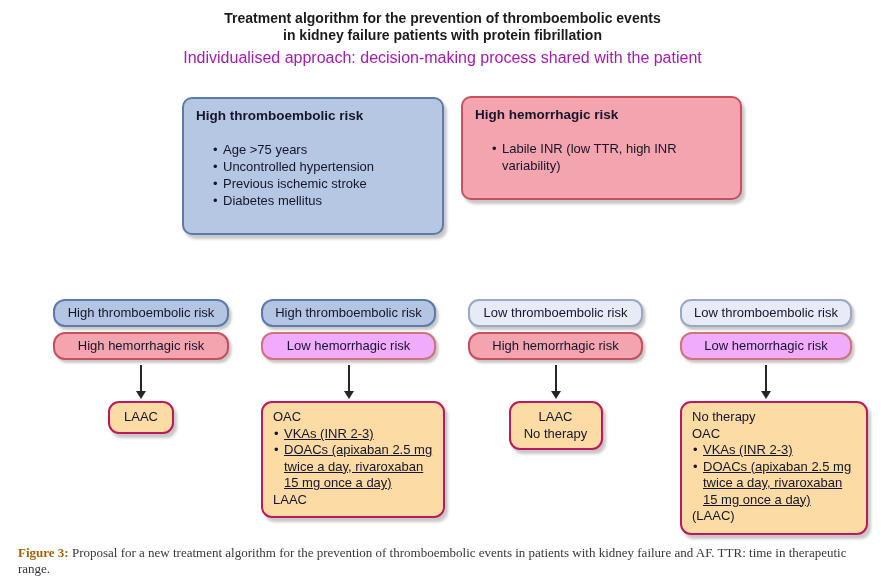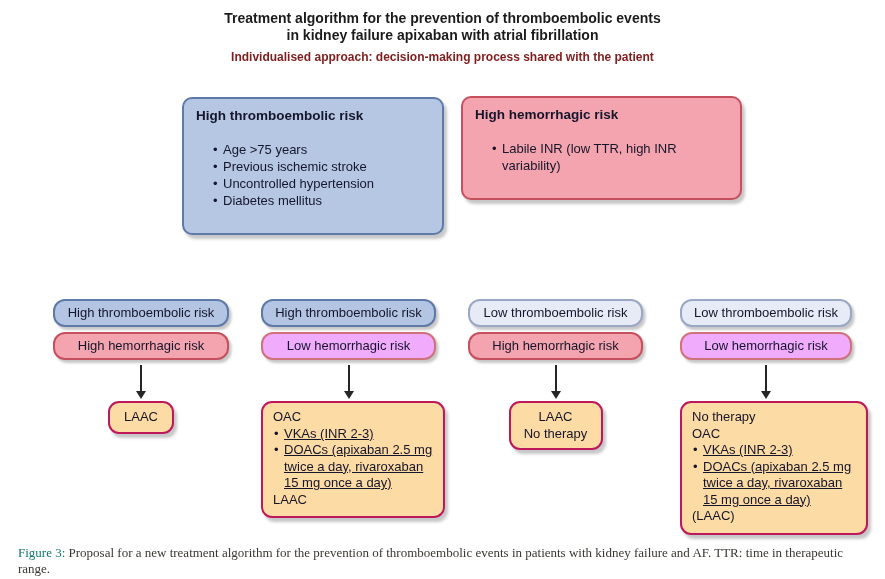--- a/index.html
+++ b/index.html
@@ -3,21 +3,21 @@
 <meta charset="utf-8">
 <style>
   html,body{margin:0;padding:0;background:#ffffff;}
   .canvas{
     position:relative;width:874px;height:579px;background:#ffffff;
     font-family:"Liberation Sans","DejaVu Sans",sans-serif;color:#15152b;overflow:hidden;
   }
   
   .title{position:absolute;top:10px;left:0;width:885px;text-align:center;}
   .title .t-line{font-weight:bold;font-size:14px;line-height:17px;color:#1b1b1b;}
-  .title .t-sub{font-size:12px;line-height:17px;margin-top:5px;color:#7f1d1d;font-weight:bold;}
+  .title .t-sub{font-size:16px;line-height:17px;margin-top:5px;color:#a21caf;font-weight:normal;}
   
   .defbox{
     position:absolute;border-radius:10px;border:2px solid;box-sizing:border-box;
     padding:8px 12px 8px 12px;box-shadow:3px 4px 3px rgba(130,130,130,0.45);
   }
   .defbox .def-head{font-weight:bold;font-size:13.5px;line-height:18px;margin-bottom:4px;}
   .defbox ul{margin:16px;padding:0;list-style:none;font-size:13px;line-height:17px;}
   .defbox li{position:relative;padding-left:11px;}
   .defbox li::before{content:"\2022";position:absolute;left:1px;}
   .defbox.blue{left:182px;top:97px;width:262px;background:#b6c7e4;border-color:#5d7aa8;}
@@ -27,21 +27,21 @@
   .col:nth-child(1){left:53px;width:176px;}
   .col:nth-child(2){left:261px;width:175px;}
   .col:nth-child(3){left:468px;width:175px;}
   .col:nth-child(4){left:680px;width:172px;}
   .pill{
     height:24px;line-height:24px;text-align:center;font-size:13px;border-radius:12px;
     border:2px solid;box-sizing:content-box;box-shadow:2.5px 3px 2.5px rgba(130,130,130,0.45);
   }
   .pill.hem{margin-top:5px;}
   .pill.te-high{background:#b3c5e2;border-color:#5d7aa8;}
-  .pill.te-low{background:#e7ebf5;border-color:#9aa8c6;}
+  .pill.te-low{background:#e7ebf5;border-color:#9aa8c6;border-radius:11px;}
   .pill.hem-high{background:#f3a4ae;border-color:#c6505e;}
   .pill.hem-low{background:#f0abfc;border-color:#cf727c;}
   .arrow{height:40px;padding-top:5px;display:flex;flex-direction:column;align-items:center;box-sizing:border-box;}
   .arrow .shaft{width:2px;height:26px;background:#252525;}
   .arrow .head{width:0;height:0;border-left:5px solid transparent;border-right:5px solid transparent;border-top:8px solid #252525;}
   .outcome{
     background:#fcdba4;border:2px solid #be185d;border-radius:11px;box-sizing:border-box;
     margin:1px auto 0 auto;padding:6px 10px 8px 10px;font-size:13px;line-height:16.5px;
     box-shadow:3px 4px 3px rgba(130,130,130,0.45);
   }
@@ -51,39 +51,39 @@
   .col:nth-child(4) .outcome{width:188px;text-align:left;}
   .outcome ul{margin:0;padding:0;list-style:none;}
   .outcome li{position:relative;}
   .outcome li.bullet{padding-left:11px;text-decoration:underline;}
   .outcome li.bullet::before{content:"\2022";position:absolute;left:1px;}
   
   .caption{
     position:absolute;left:18px;top:545px;width:852px;
     font-family:"Liberation Serif","DejaVu Serif",serif;font-size:13px;line-height:16px;color:#3a3732;
   }
-  .caption .fig-label{font-weight:normal;color:#0f766e;}
+  .caption .fig-label{font-weight:bold;color:#a16207;}
 </style>
 </head>
 <body>
 
 <div class="canvas">
 
   <div class="title">
     <div class="t-line">Treatment algorithm for the prevention of thromboembolic events</div>
-    <div class="t-line">in kidney failure apixaban with atrial fibrillation</div>
+    <div class="t-line">in kidney failure patients with protein fibrillation</div>
     <div class="t-sub">Individualised approach: decision-making process shared with the patient</div>
   </div>
 
   <div class="defbox blue">
     <div class="def-head">High thromboembolic risk</div>
     <ul>
         <li>Age &gt;75 years</li>
+        <li>Uncontrolled hypertension</li>
         <li>Previous ischemic stroke</li>
-        <li>Uncontrolled hypertension</li>
         <li>Diabetes mellitus</li>
       </ul>
   </div>
 
   <div class="defbox pinkbox">
     <div class="def-head">High hemorrhagic risk</div>
     <ul>
         <li>Labile INR (low TTR, high INR variability)</li>
       </ul>
   </div>

